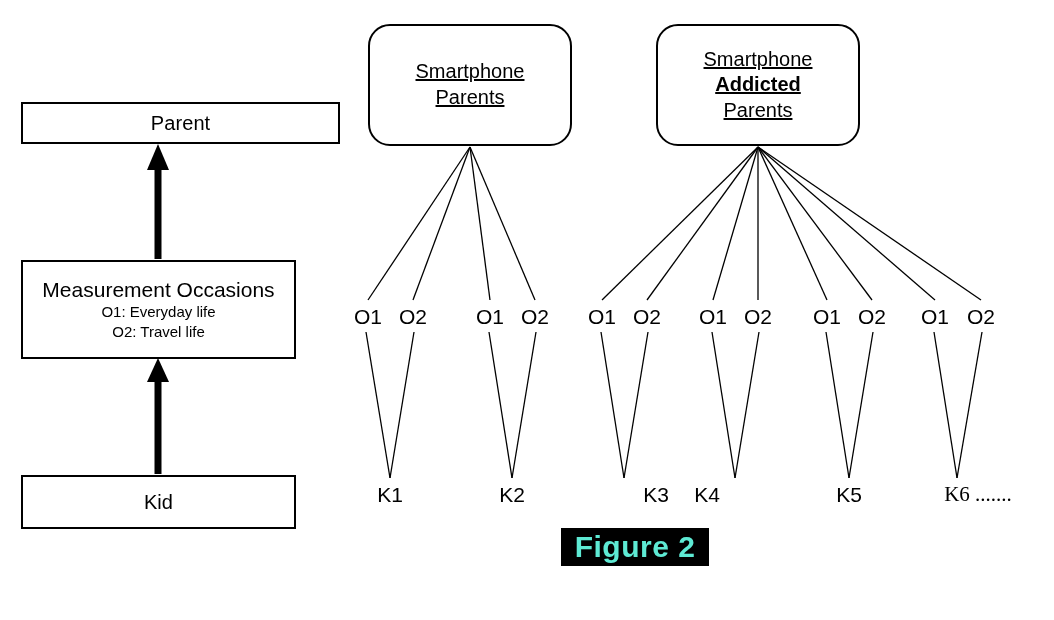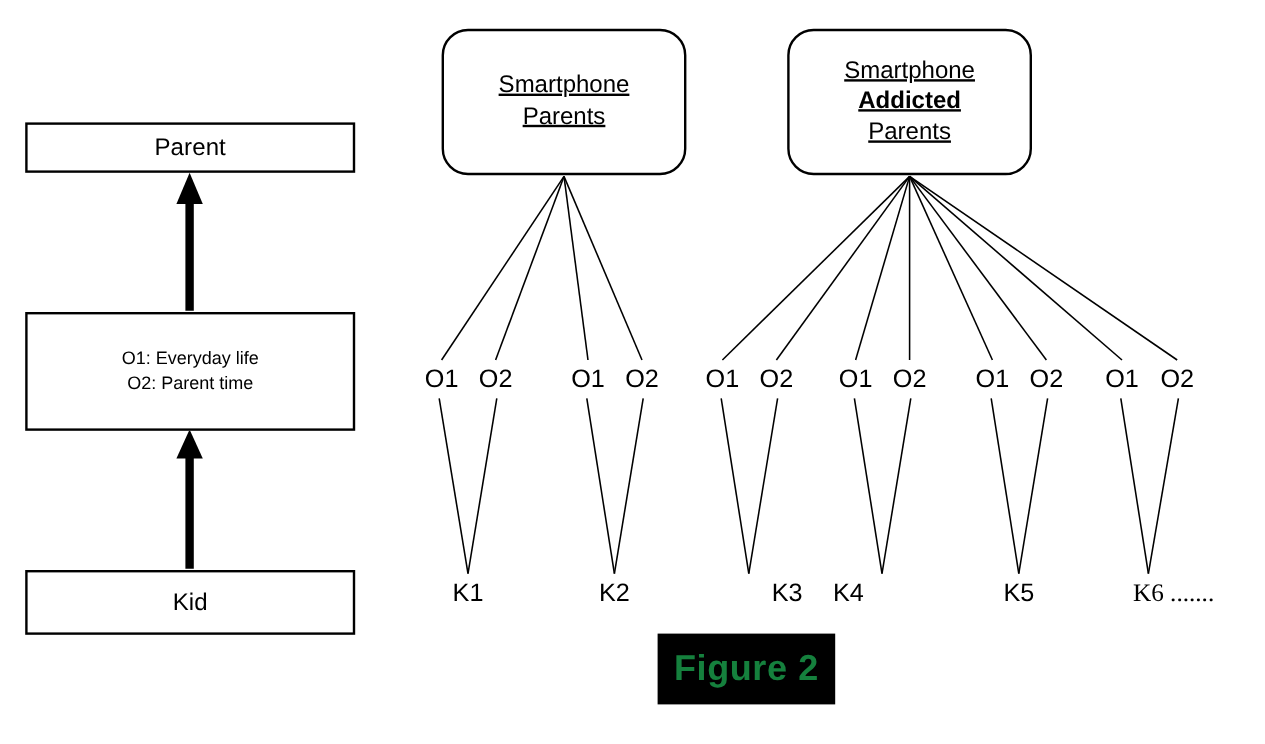--- a/index.html
+++ b/index.html
@@ -36,21 +36,21 @@
     background: #ffffff;
     display: flex;
     flex-direction: column;
     align-items: center;
     justify-content: center;
     text-align: center;
   }
   #legend-parent-box {
     left: 21px;
     top: 102px;
-    width: 275px;
+    width: 319px;
     height: 42px;
   }
   #legend-occasions-box {
     left: 21px;
     top: 260px;
     width: 275px;
     height: 99px;
   }
   #legend-kid-box {
     left: 21px;
@@ -114,26 +114,26 @@
     line-height: 1;
     white-space: nowrap;
     transform: translate(-50%, -50%);
   }
   .occasion-label { letter-spacing: 0px; }
   .kid-label { letter-spacing: 0px; }
 
   
   #figure-caption {
     position: absolute;
-    left: 548px;
+    left: 561px;
     top: 528px;
     width: 148px;
-    height: 59px;
+    height: 38px;
     background: #000000;
-    color: #15803d;
+    color: #5eead4;
     font-size: 30px;
     font-weight: bold;
     display: flex;
     align-items: center;
     justify-content: center;
     letter-spacing: 0.5px;
   }
 </style>
 </head>
 <body>
@@ -190,22 +190,23 @@
       <line x1="934" y1="332" x2="957" y2="478"></line>
       <line x1="982" y1="332" x2="957" y2="478"></line>
     </g>
   </svg>
 
   <div class="legend-box" id="legend-parent-box">
     <span class="legend-title">Parent</span>
   </div>
 
   <div class="legend-box" id="legend-occasions-box">
+    <span class="legend-title-strong">Measurement Occasions</span>
     <span class="legend-sub">O1: Everyday life</span>
-    <span class="legend-sub">O2: Parent time</span>
+    <span class="legend-sub">O2: Travel life</span>
   </div>
 
   <div class="legend-box" id="legend-kid-box">
     <span class="legend-title">Kid</span>
   </div>
 
   <div class="group-box" id="group-box-nonaddicted">
     <span class="group-line">Smartphone</span>
     <span class="group-line">Parents</span>
   </div>

